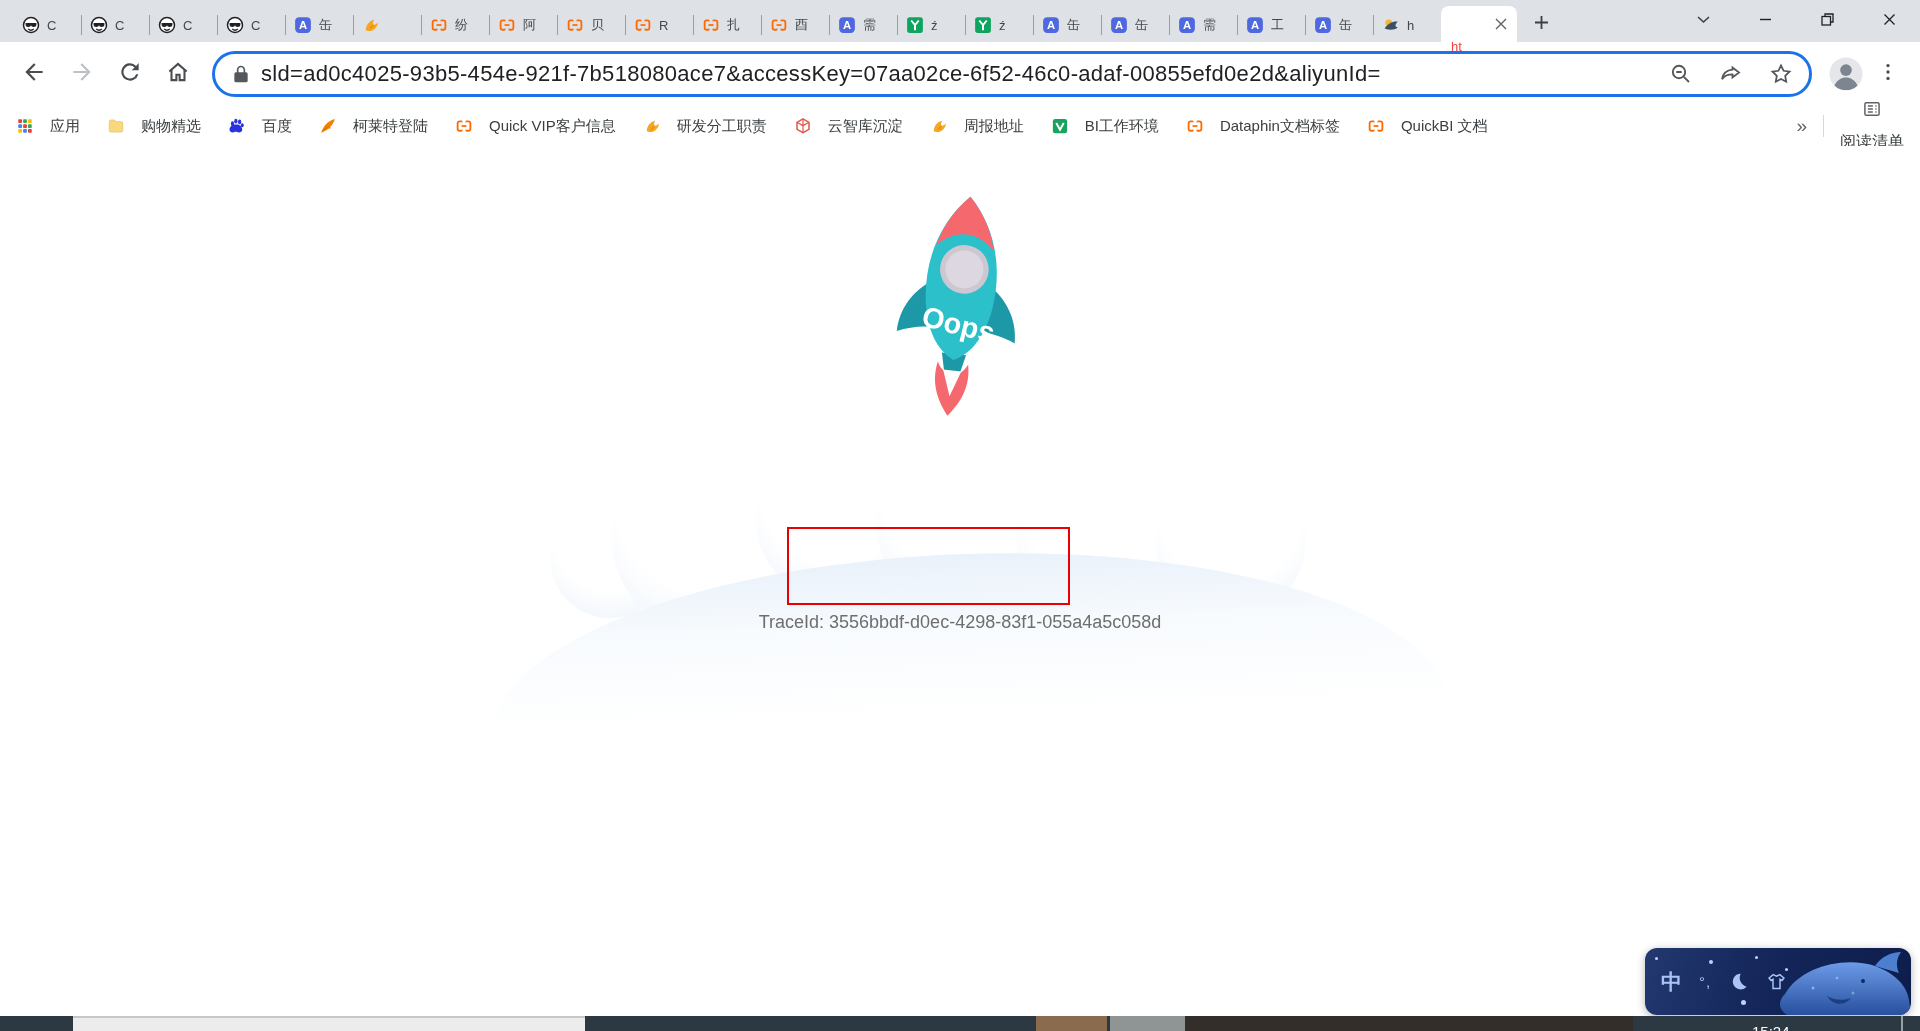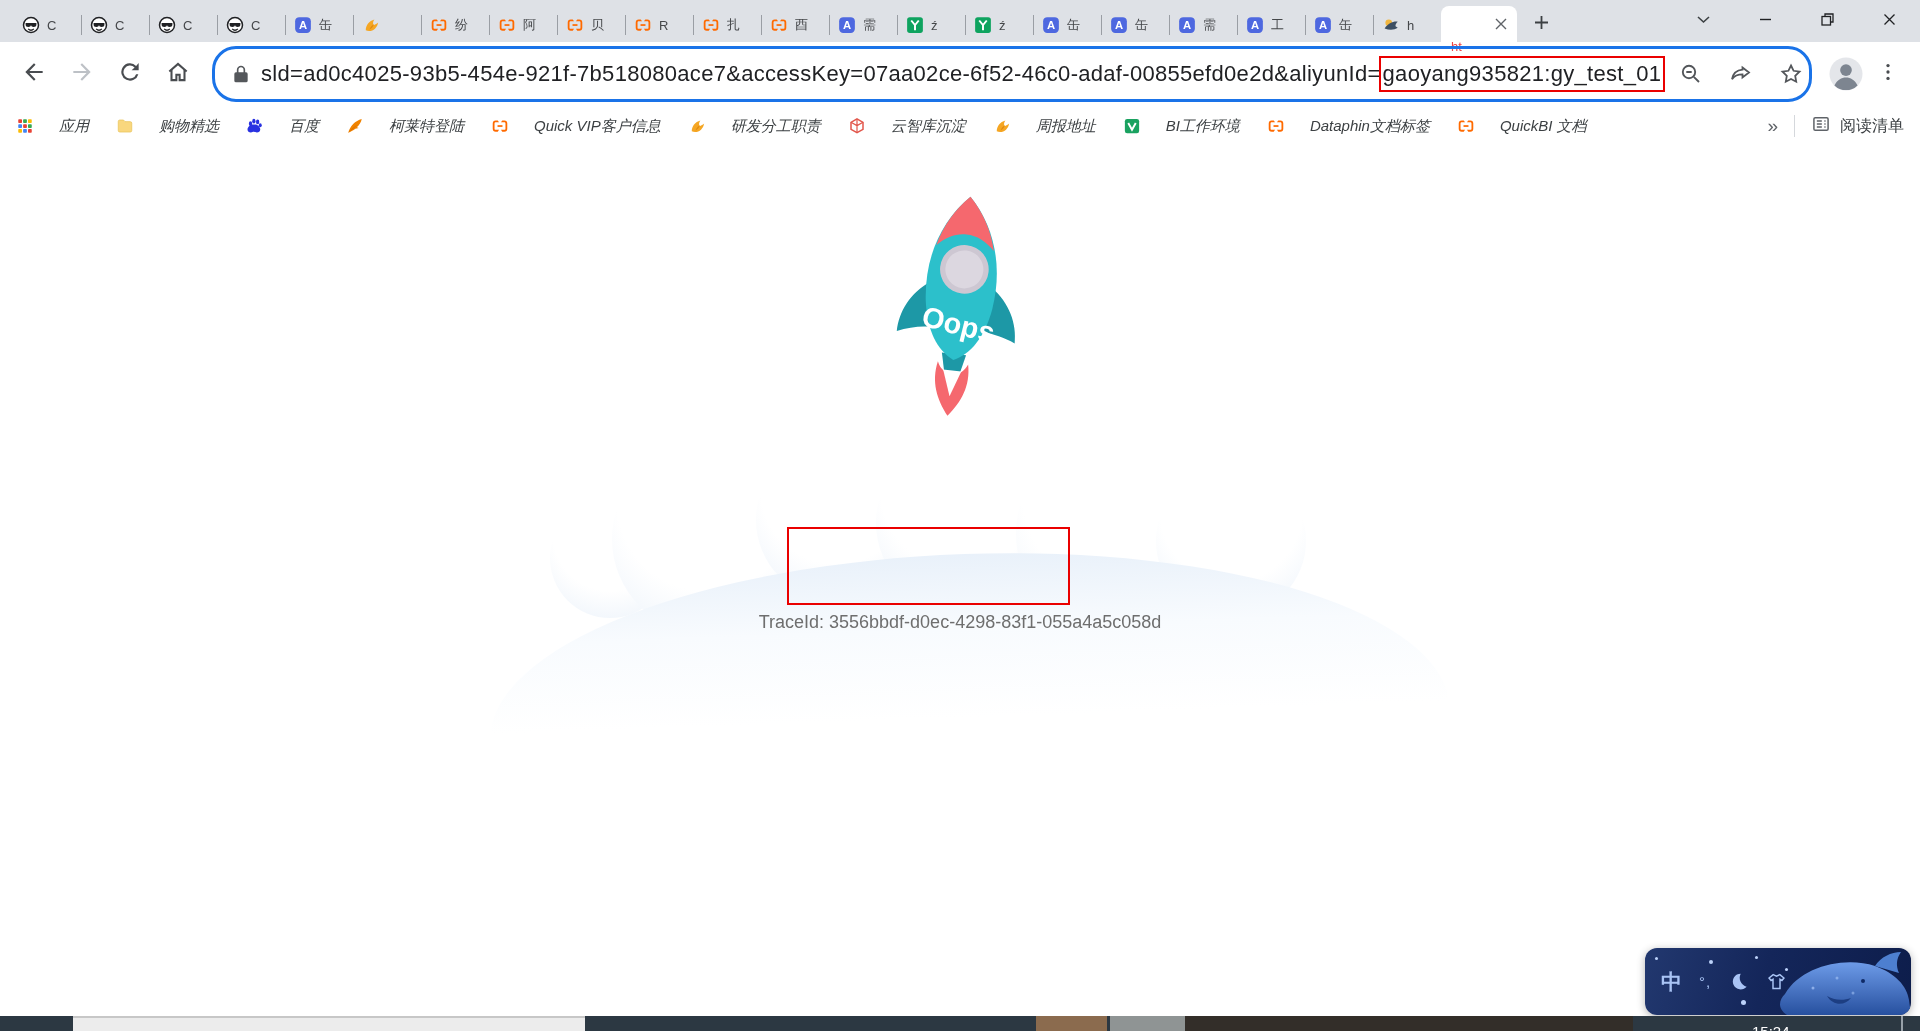--- a/index.html
+++ b/index.html
@@ -23,41 +23,41 @@
   .newtab { width:28px; height:28px; margin:0 0 4px 10px; display:flex; align-items:center; justify-content:center; border-radius:50%; }
   .newtab svg { width:15px; height:15px; }
   .win-controls { position:absolute; right:0; top:0; height:42px; display:flex; }
   .win-btn { width:62px; height:42px; display:flex; align-items:center; justify-content:center; }
   .win-btn svg { width:15px; height:15px; }
 
   
   .toolbar { height:64px; background:#fff; display:flex; align-items:center; padding:0 14px; }
   .nav-ic { width:40px; height:40px; display:flex; align-items:center; justify-content:center; border-radius:50%; flex:none; margin-right:8px; }
   .nav-ic svg { width:26px; height:26px; }
-  .urlbar { flex:1; height:56px; border:3px solid var(--accent-blue,#1a73e8); border-radius:24px;
+  .urlbar { flex:1; height:46px; border:3px solid var(--accent-blue,#1a73e8); border-radius:24px;
             display:flex; align-items:center; padding:0 16px; margin:0 10px 0 6px; overflow:hidden; position:relative; }
   .urlbar .lock { width:20px; height:20px; margin-right:10px; flex:none; }
   .url-text { font-size:22px; letter-spacing:.3px; color:#202124; white-space:nowrap; display:flex; align-items:center; }
   .url-hl { border:2px solid var(--annotation-red,#ea0000); padding:3px 2px; margin-left:-2px; }
   .url-actions { margin-left:auto; display:flex; align-items:center; gap:26px; padding-left:14px; flex:none; background:#fff; }
   .url-actions svg { width:24px; height:24px; display:block; }
   .avatar { width:36px; height:36px; flex:none; margin:0 6px; }
   .menu-dots { width:36px; height:36px; display:flex; align-items:center; justify-content:center; flex:none; }
 
   
   .bookbar { height:40px; background:#fff; display:flex; align-items:center; padding:0 16px; }
   .bm-list { display:flex; align-items:center; gap:27px; }
-  .bm { display:flex; align-items:center; gap:25px; cursor:pointer;font-style:italic; }
+  .bm { display:flex; align-items:center; gap:16px; cursor:pointer; }
   .bm .b-ic { width:18px; height:18px; display:flex; align-items:center; justify-content:center; }
   .bm .b-ic svg { width:18px; height:18px; display:block; }
   .bm .b-label { font-size:15px; color:#3c4043; white-space:nowrap; }
   .bm-right { margin-left:auto; display:flex; align-items:center; gap:16px; }
   .bm-chevrons { font-size:19px; color:#5f6368; }
   .bm-div { width:1px; height:22px; background:#d5d8dc; }
-  .readlist { display:flex; align-items:center; gap:9px; }
+  .readlist { display:flex; align-items:center; gap:9px;flex-direction:column; }
   .readlist svg { width:20px; height:20px; }
   .readlist span { font-size:16px; color:#3c4043; }
 
   
   .content { position:relative; height:870px; background:#fff; overflow:hidden; }
   .rocket-wrap { position:absolute; left:883px; top:44px; width:152px; height:232px; transform:rotate(6deg); }
   .scene { position:absolute; left:520px; top:270px; width:900px; height:330px; pointer-events:none; }
   .cloud { position:absolute; border-radius:50%;
            background:radial-gradient(circle at 50% 30%, #ffffff 55%, #eef4fb 92%, #e7eff9 100%); }
   .hill { position:absolute; left:-30px; top:138px; width:960px; height:340px; border-radius:50%;
@@ -374,21 +374,20 @@
             <path d="M6 10v9.5h4.5v-5h3v5H18V10"></path>
           </svg></span>
       </div>
 
     <div class="urlbar">
       <span class="lock"><svg viewBox="0 0 24 24">
             <path d="M12 2a5 5 0 0 0-5 5v3H6a2 2 0 0 0-2 2v8a2 2 0 0 0 2 2h12a2 2 0 0 0 2-2v-8a2 2 0 0 0-2-2h-1V7a5 5 0 0 0-5-5zm-3 8V7a3 3 0 0 1 6 0v3z" fill="#54575b"></path>
           </svg></span>
       <span class="url-text">
           <span>sld=ad0c4025-93b5-454e-921f-7b518080ace7&amp;accessKey=07aa02ce-6f52-46c0-adaf-00855efd0e2d&amp;aliyunId=</span>
-          <span class="url-hl">gaoyang935821:gy_test_01</span>
         </span>
       <span class="url-actions">
         <span>
             <svg viewBox="0 0 24 24" fill="none" stroke="#54575b" stroke-width="1.9">
               <circle cx="10" cy="10" r="6.2"></circle>
               <path d="M7.3 10h5.4M14.8 14.8L20 20"></path>
             </svg>
           </span>
         <span>
             <svg viewBox="0 0 24 24" fill="none" stroke="#54575b" stroke-width="1.8">

